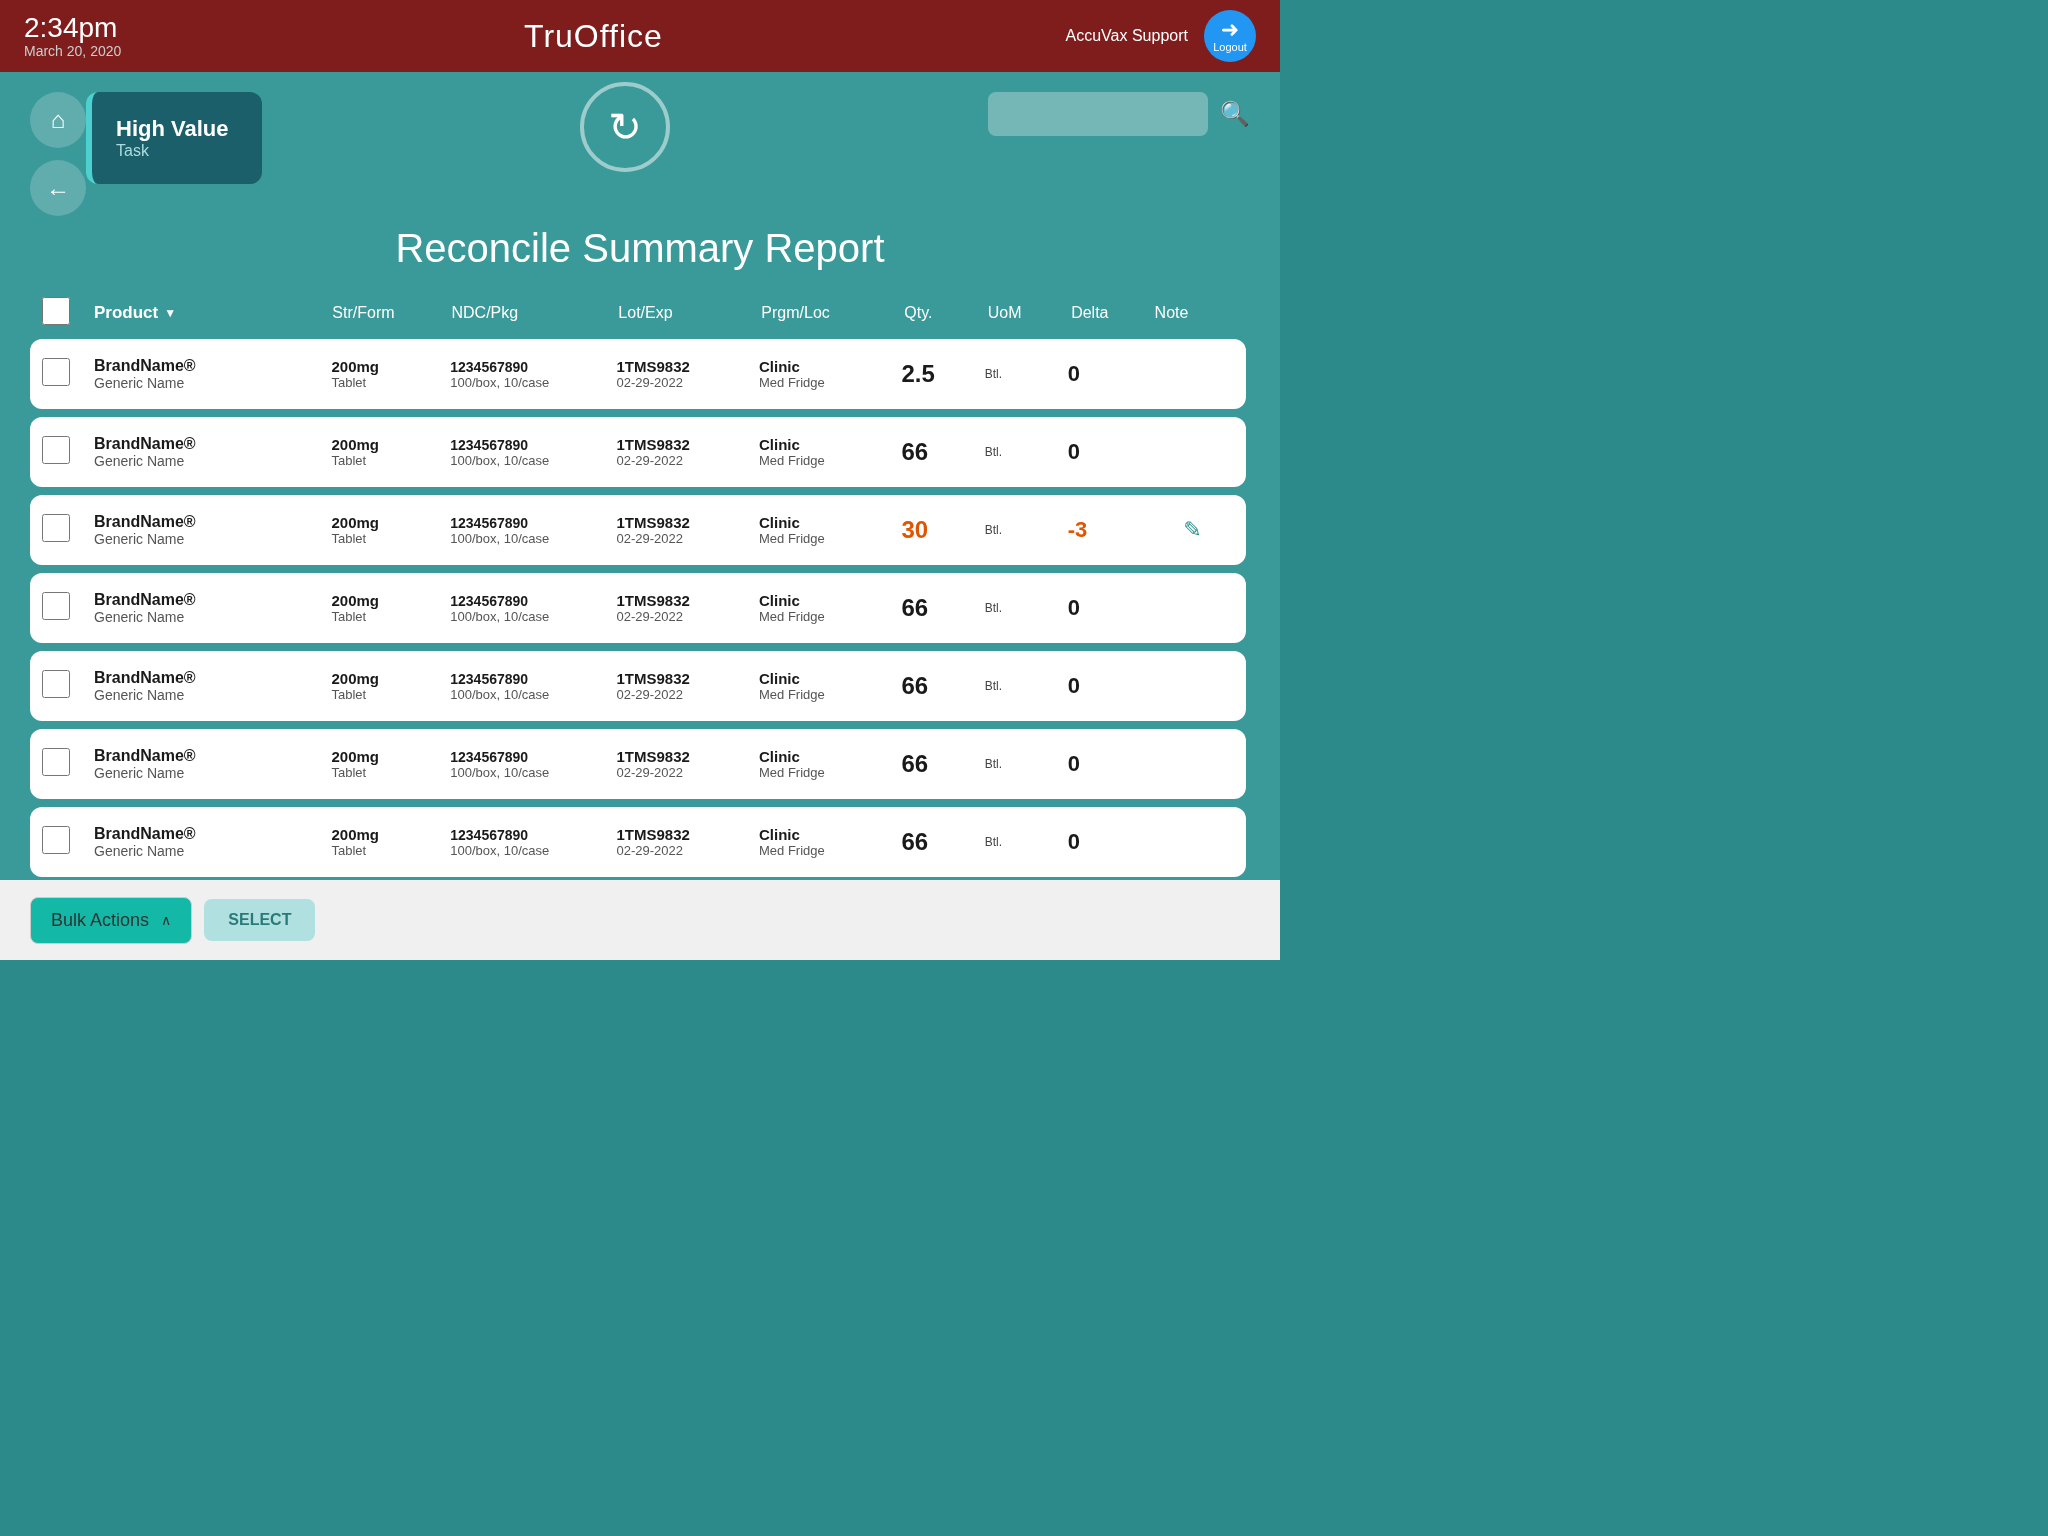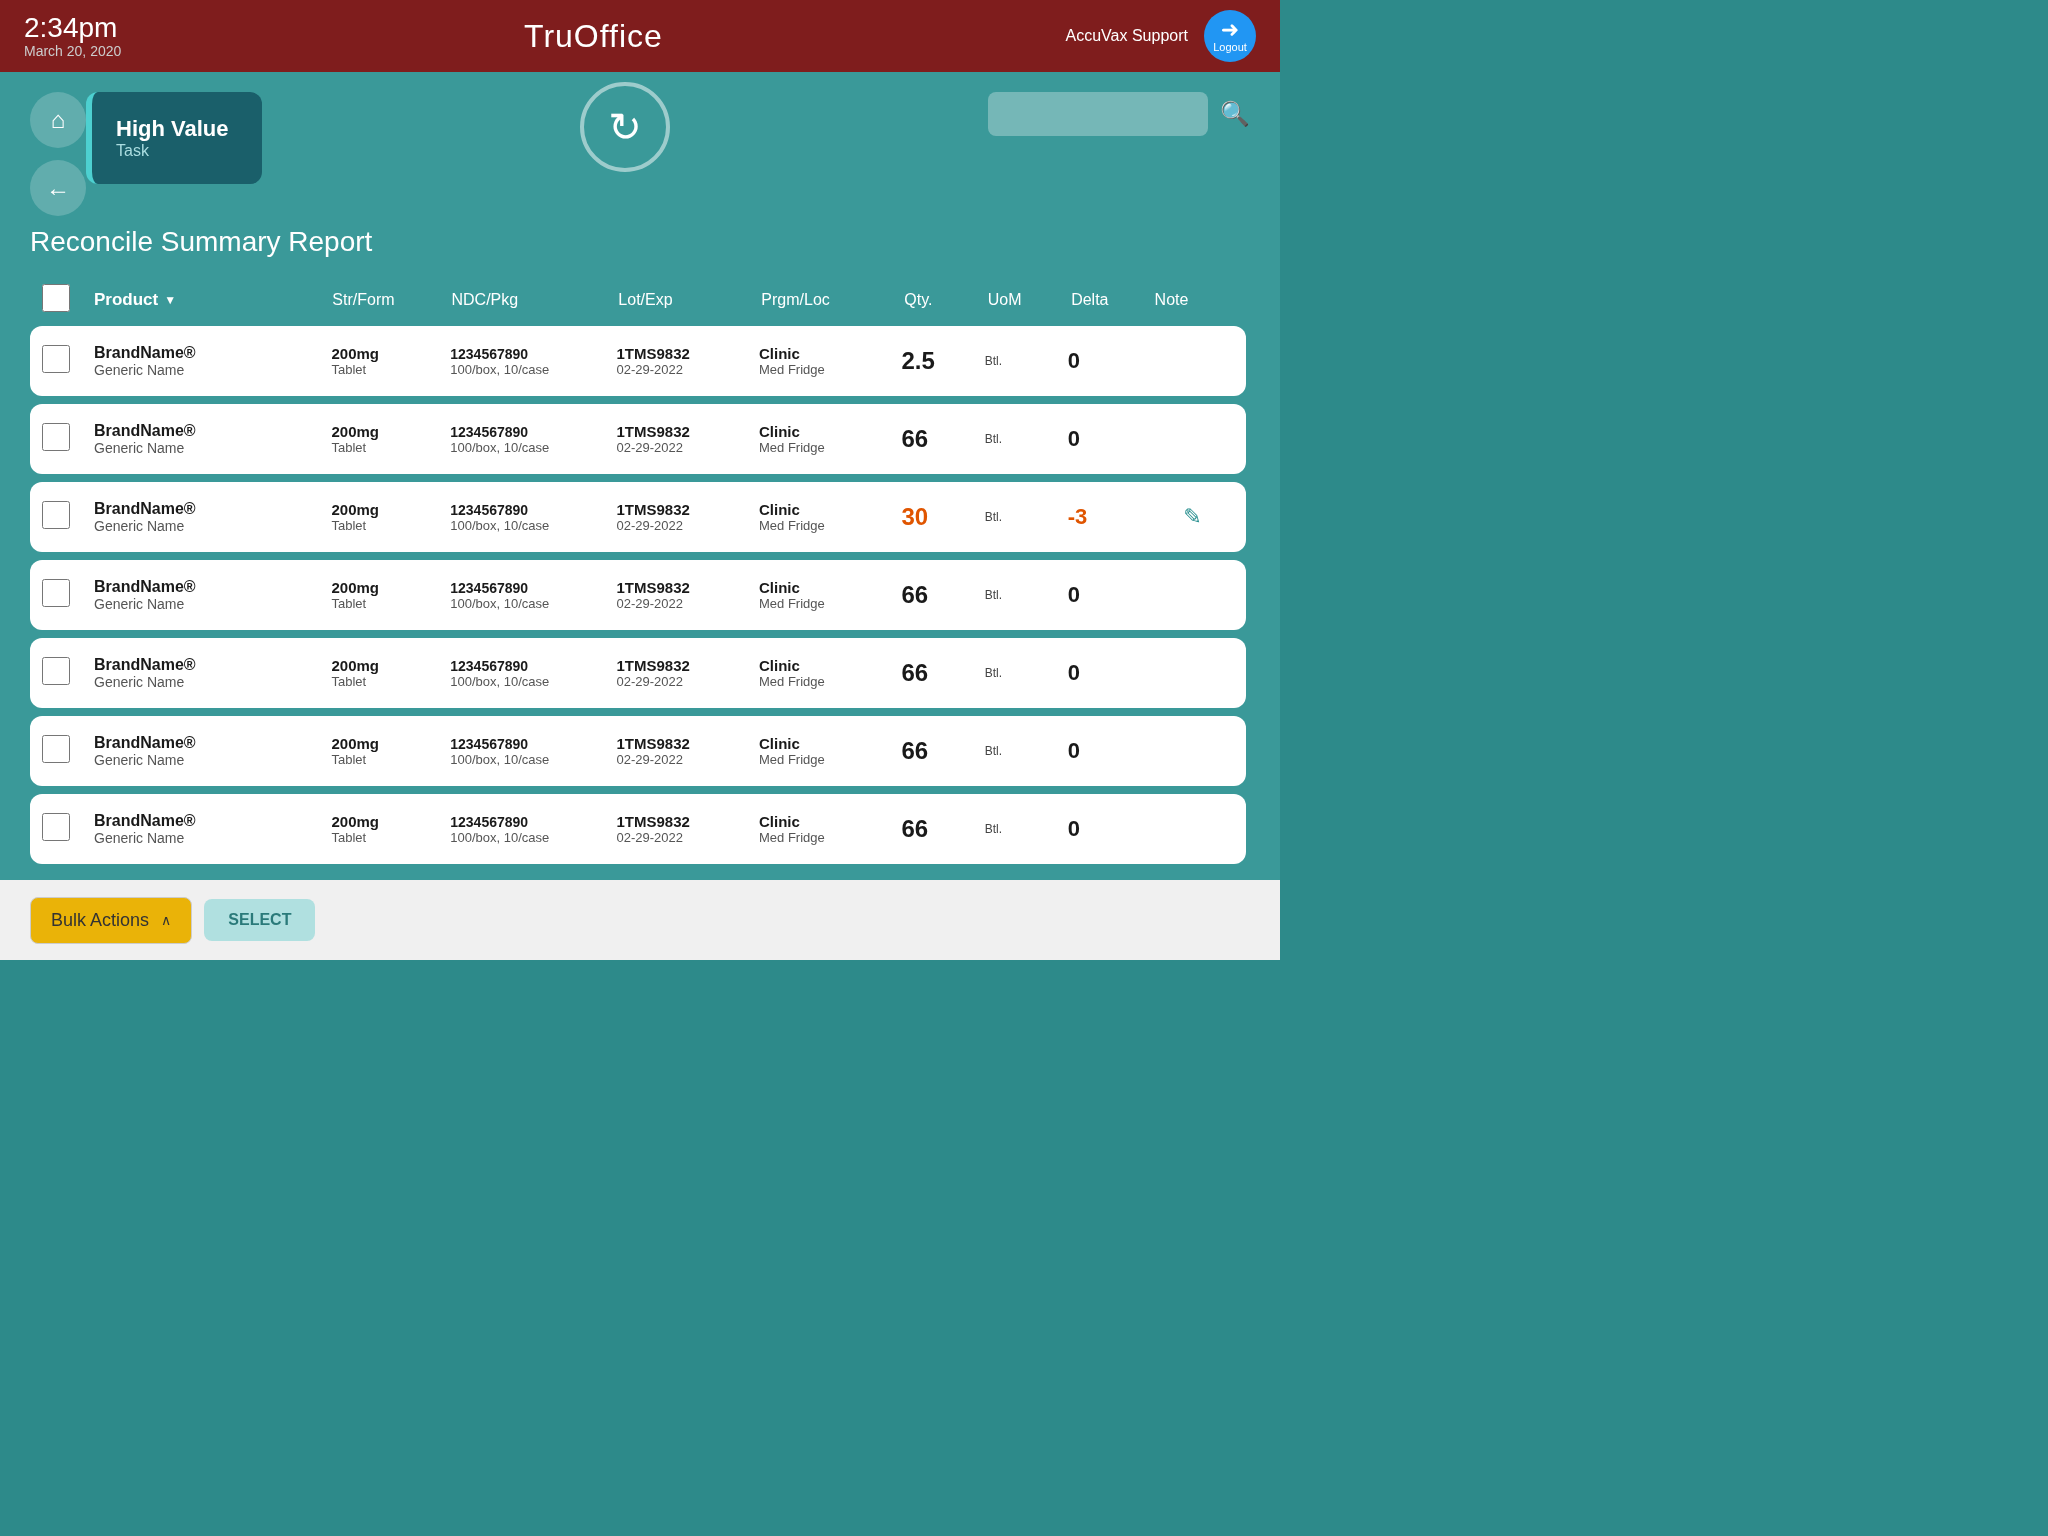--- a/index.html
+++ b/index.html
@@ -148,22 +148,23 @@
     .search-icon-btn {
       background: none;
       border: none;
       color: white;
       font-size: 24px;
       cursor: pointer;
     }
 
     
     .report-title {
-      color: white;
-      font-size: 28px;
+      text-align: center;
+      color: white;
+      font-size: 40px;
       font-weight: 300;
       margin: 8px 0 16px;
     }
 
     
     .table-container {
       background: transparent;
       overflow: hidden;
     }
     .table-header {
@@ -300,21 +301,21 @@
     
     .footer {
       background: #f0f0f0;
       height: 80px;
       display: flex;
       align-items: center;
       justify-content: space-between;
       padding: 0 30px;
     }
     .bulk-actions-btn {
-      background: #eab308;
+      background: #14b8a6;
       border: 1px solid #ccc;
       border-radius: 8px;
       padding: 12px 20px;
       display: flex;
       align-items: center;
       gap: 12px;
       cursor: pointer;
       font-size: 18px;
       color: #333;
     }

